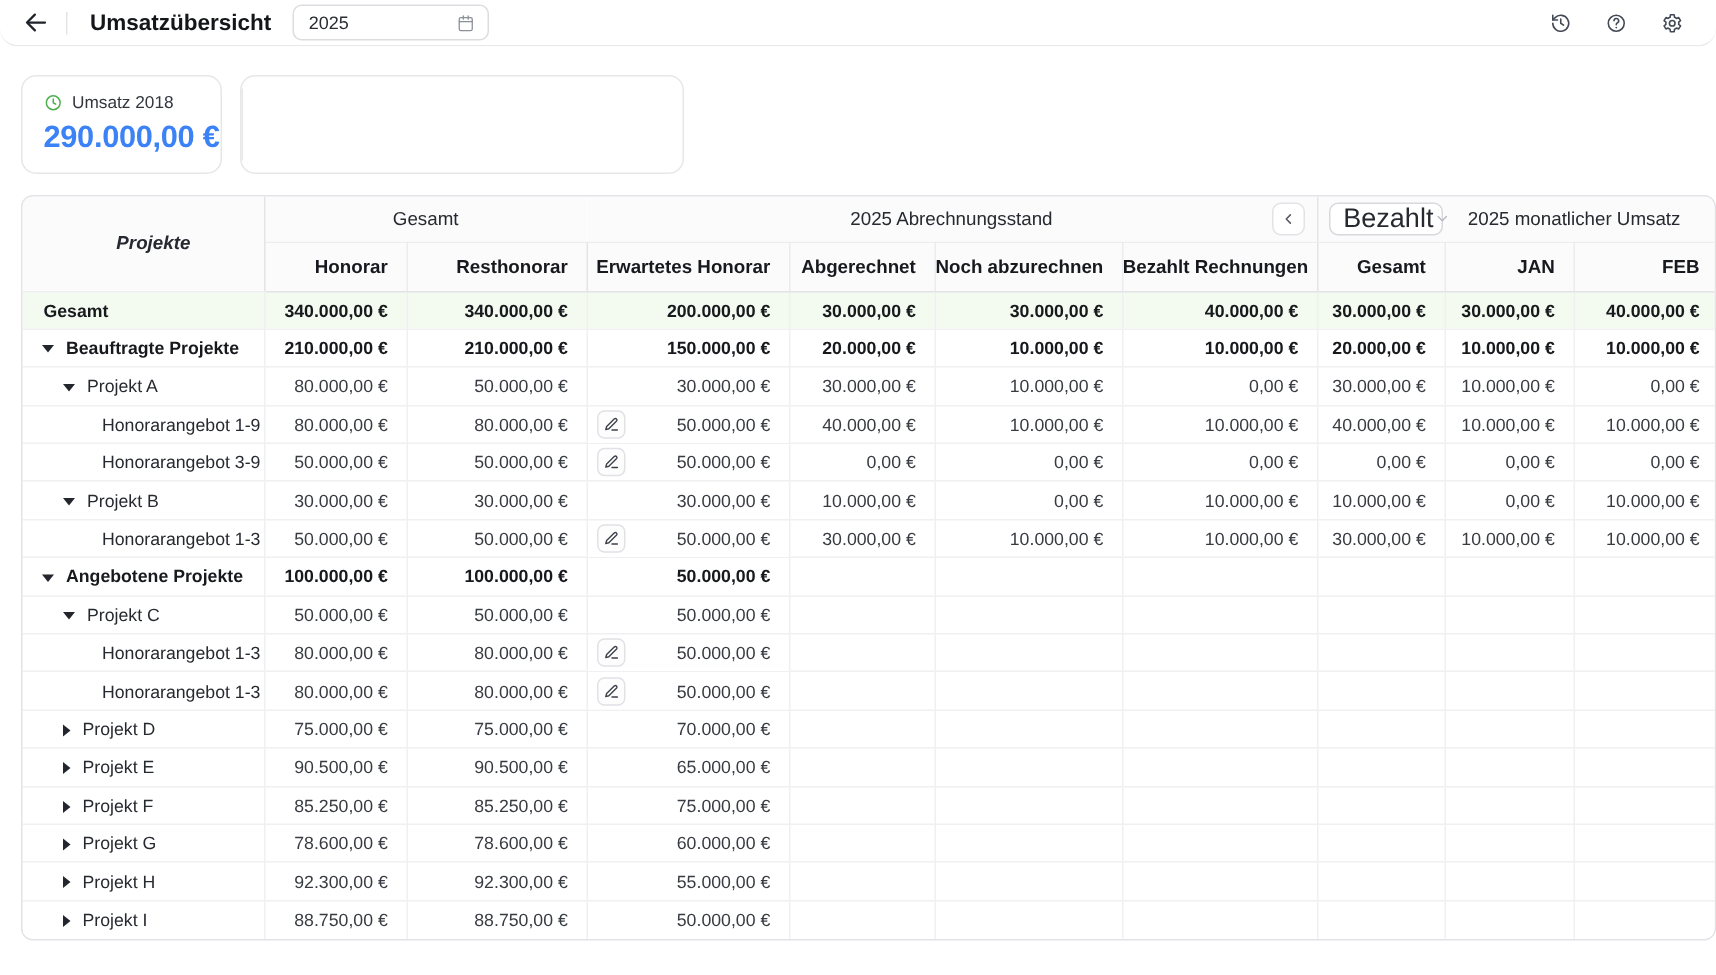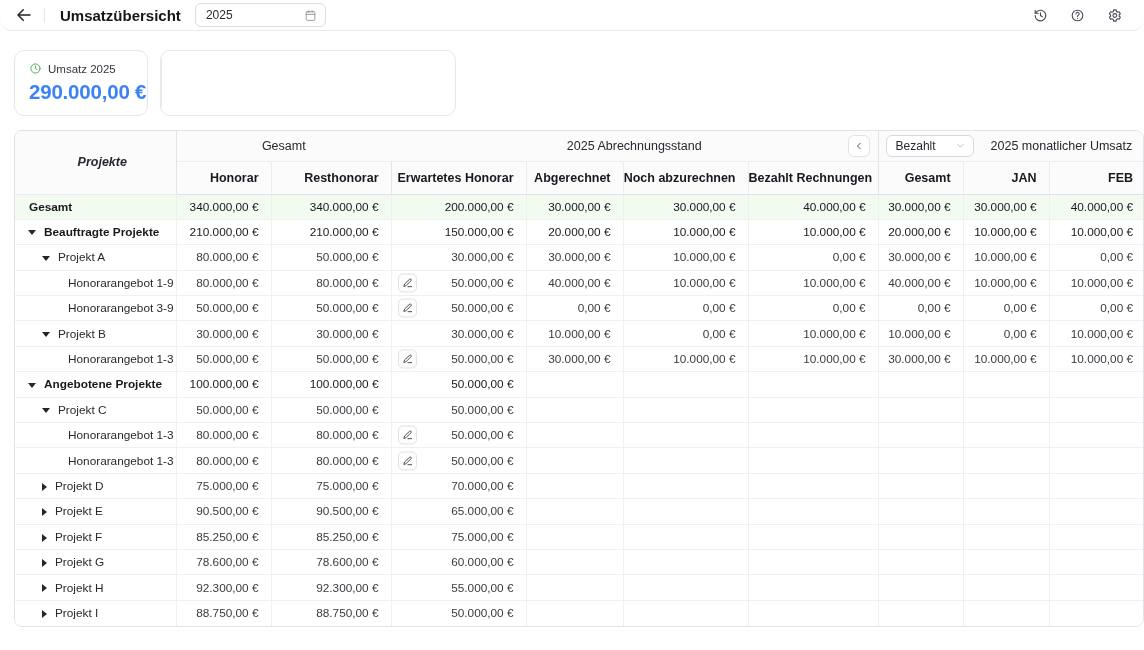--- a/index.html
+++ b/index.html
@@ -58,23 +58,23 @@
     border-bottom:1px solid #ededf0; }
   th.grp { text-align:center; position:relative; }
   th.grp-abrech { border-right:1px solid #e4e4e8; }
   .collapse-btn { position:absolute; right:8px; top:50%; transform:translateY(-50%);
     width:22px; height:22px; border:1px solid #e3e3e7; border-radius:6px; background:#fff;
     display:flex; align-items:center; justify-content:center; cursor:pointer; padding:0; }
   .collapse-btn svg { width:12px; height:12px; stroke:#55585f; stroke-width:2; fill:none;
     stroke-linecap:round; stroke-linejoin:round; }
   th.grp-monat { overflow:hidden; }
   .monat-inner { display:flex; align-items:center; height:100%; padding-left:7px; }
-  .dropdown { width:88px; height:22px; border:1px solid #d8d8dd; border-radius:6px;
+  .dropdown { width:76px; height:22px; border:1px solid #d8d8dd; border-radius:6px;
     background:#fff; display:flex; align-items:center; justify-content:space-between;
-    padding:0 7px 0 9px; font-size:12px; color:#26292f; flex:none; cursor:pointer; }
+    padding:0 7px 0 9px; font-size:18px; color:#26292f; flex:none; cursor:pointer; }
   .dropdown svg { width:11px; height:11px; stroke:#b6b9c0; stroke-width:2; fill:none;
     stroke-linecap:round; stroke-linejoin:round; }
   .monat-title { white-space:nowrap; overflow:hidden; margin-left:17px; width:163px;
     font-size:12.5px; color:#26292f; text-align:left; flex:none; }
   tr.sub-row th { height:33px; font-size:12.5px; font-weight:700; color:#17191e;
     text-align:right; padding-right:12px; border-bottom:1px solid #e3e3e7;
     border-right:1px solid #ececef; white-space:nowrap; }
   tr.sub-row th:last-child { border-right:none; }
   tr.sub-row th.gb { border-right:1px solid #e4e4e8; }
 
@@ -84,21 +84,21 @@
   tbody tr:last-child td { border-bottom:none; }
   td.num { text-align:right; padding-right:12px; white-space:nowrap; }
   td.c-name { text-align:left; white-space:nowrap; overflow:hidden; color:#26292f; }
   .lv0 { padding-left:14px; } .lv1 { padding-left:13px; }
   .lv2 { padding-left:27px; } .lv3 { padding-left:53px; }
   .caret { display:inline-block; margin-right:8px; vertical-align:middle; width:0; height:0; }
   .caret.open { border-left:4.5px solid transparent; border-right:4.5px solid transparent;
     border-top:5.5px solid #23262c; }
   .caret.closed { border-top:4.5px solid transparent; border-bottom:4.5px solid transparent;
     border-left:5.5px solid #23262c; }
-  tr.bold td { font-weight:400; color:#17191d; }
+  tr.bold td { font-weight:700; color:#17191d; }
   tr.bold td.c-name { font-weight:700; }
   tr.hl td { background:#f3faef; }
   td.has-edit { position:relative; }
   .edit-btn { position:absolute; left:6px; top:50%; transform:translateY(-50%);
     width:19px; height:19px; border:1px solid #e1e1e6; border-radius:5px; background:#fdfdfe;
     display:flex; align-items:center; justify-content:center; cursor:pointer; padding:0; }
   .edit-btn svg { width:11px; height:11px; stroke:#3c4048; stroke-width:2; fill:none;
     stroke-linecap:round; stroke-linejoin:round; }
 </style>
 </head>
@@ -158,21 +158,21 @@
 
 <div class="cards">
   <div class="card card-umsatz">
     <div class="card-label">
       <span style="display:flex">
         <svg class="icon-green" viewBox="0 0 24 24">
             <circle cx="12" cy="12" r="8.5"></circle>
             <polyline points="12 7.5 12 12 15 13.8"></polyline>
           </svg>
       </span>
-      <span>Umsatz 2025</span>
+      <span>Umsatz 2018</span>
     </div>
     <div class="card-value">290.000,00 €</div>
   </div>
   <div class="card card-erwartet">
     <div class="c2-div"></div>
     <div class="c2-right">
     </div>
   </div>
 </div>
 

